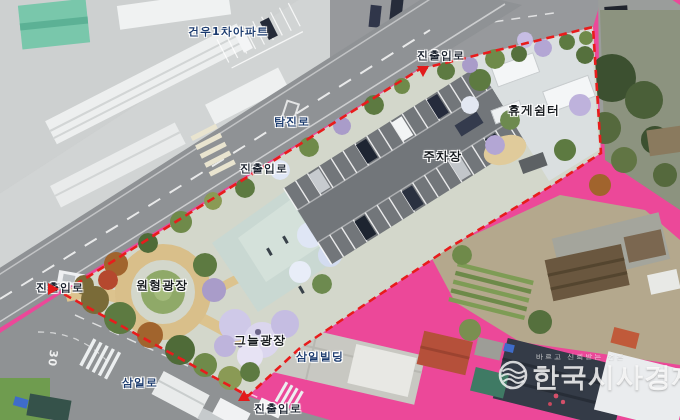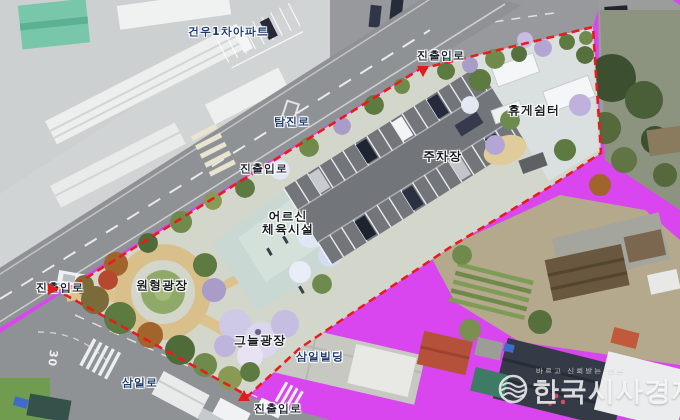--- a/index.html
+++ b/index.html
@@ -1,38 +1,38 @@
 <!DOCTYPE html>
 <html><head>
 <meta charset="utf-8">
 <style>
   html,body{margin:0;padding:0;background:#222;}
   #stage{
     position:relative;width:680px;height:420px;overflow:hidden;
     font-family:"DejaVu Sans","Liberation Sans",sans-serif;
-    background:#d946ef;
+    background:#ec4899;
   }
   #scene{position:absolute;left:0;top:0;}
   .lbl{
     position:absolute;font-weight:700;font-size:12px;color:#14181c;
     letter-spacing:1px;white-space:nowrap;line-height:13px;
     text-shadow:-1px -1px 0 #fff,1px -1px 0 #fff,-1px 1px 0 #fff,1px 1px 0 #fff,0 0 3px #fff;
   }
   .lbl.navy{color:#1a3a6e;font-size:11px;}
   .lbl.road{color:#1c2430;font-size:11px;padding-left:34px;}
   .lbl.center{text-align:center;}
   .arr{position:absolute;width:0;height:0;}
   .arr.down{border-left:6px solid transparent;border-right:6px solid transparent;border-top:11px solid #e21b1b;}
   .arr.right{border-top:6px solid transparent;border-bottom:6px solid transparent;border-left:11px solid #e21b1b;}
   .arr.up{border-left:6px solid transparent;border-right:6px solid transparent;border-bottom:11px solid #e21b1b;}
   #mark30{
     position:absolute;left:44px;top:352px;color:rgba(255,255,255,.85);
     font-weight:700;font-size:11px;transform:rotate(97deg);letter-spacing:1px;
   }
-  #watermark{position:absolute;left:494px;top:362px;width:186px;height:48px;}
+  #watermark{position:absolute;left:494px;top:348px;width:186px;height:48px;}
   #wm-logo{position:absolute;left:3px;top:11px;}
   #wm-tagline{
     position:absolute;left:42px;top:4px;font-size:7px;letter-spacing:2px;
     color:rgba(255,255,255,.75);text-shadow:0 1px 1px rgba(70,70,70,.3);white-space:nowrap;
   }
   #wm-name{
     position:absolute;left:38px;top:11px;font-size:27px;font-weight:700;letter-spacing:1px;
     color:rgba(255,255,255,.82);text-shadow:0 1px 2px rgba(60,60,60,.35);white-space:nowrap;
   }
 </style>
@@ -381,24 +381,20 @@
   </g>
 </svg>
 
 <div class="lbl navy" style="left:188px;top:25px;">건우1차아파트</div>
 <div class="lbl road" style="left:383px;top:49px;">진출입로</div>
 <div class="arr down" style="left:417px;top:66px;"></div>
 <div class="lbl navy" style="left:274px;top:115px;">탐진로</div>
 <div class="lbl road" style="left:206px;top:162px;">진출입로</div>
 <div class="lbl" style="left:508px;top:105px;font-family:Liberation Mono, monospace;">휴게쉼터</div>
 <div class="lbl" style="left:390px;top:150px;padding-left:33px;">주차장</div>
-<div class="lbl center" style="left:254px;top:210px;width:68px;">
-  <div>어르신</div>
-  <div>체육시설</div>
-</div>
 <div class="lbl" style="left:136px;top:280px;font-family:Liberation Mono, monospace;">원형광장</div>
 <div class="lbl road" style="left:2px;top:281px;">진출입로</div>
 <div class="arr right" style="left:48px;top:283px;"></div>
 <div class="lbl" style="left:234px;top:334px;">그늘광장</div>
 <div class="lbl navy" style="left:296px;top:350px;">삼일빌딩</div>
 <div class="lbl navy" style="left:122px;top:376px;">삼일로</div>
 <div class="arr up" style="left:238px;top:390px;"></div>
 <div class="lbl road" style="left:220px;top:402px;">진출입로</div>
 <div id="mark30">30</div>
 

